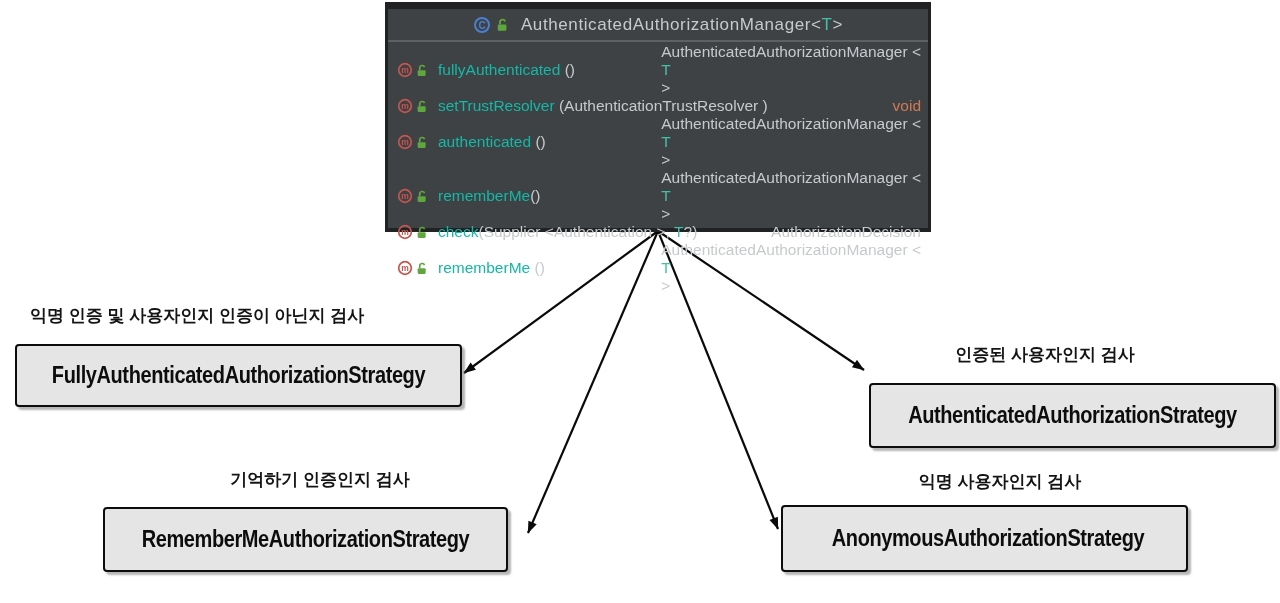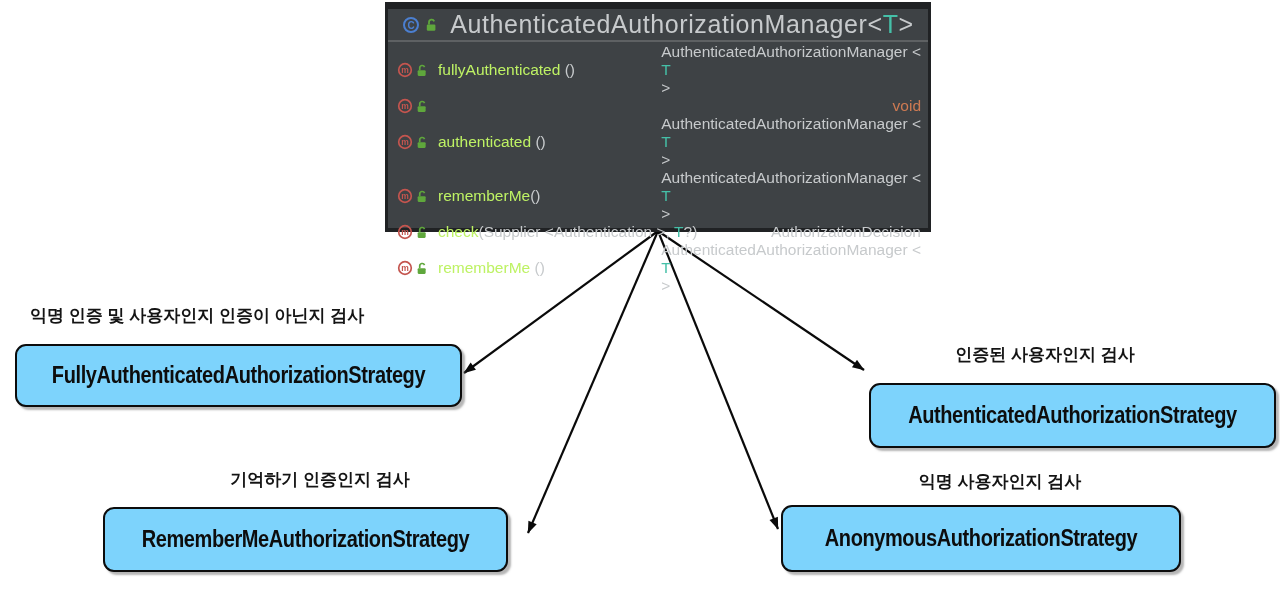--- a/index.html
+++ b/index.html
@@ -22,21 +22,21 @@
     border:3px solid #202224;
     border-top-width:7px;
     border-bottom-width:4px;
   }
   .p-header{
     height:31px;
     display:flex;align-items:center;justify-content:center;
     gap:5px;
     border-bottom:2px solid #5E6163;
   }
-  .p-title{font-size:25px;letter-spacing:.6px;color:#C9CCCE;white-space:pre;}
+  .p-title{font-size:17px;letter-spacing:.6px;color:#C9CCCE;white-space:pre;}
   .p-title span{white-space:pre;}
   .teal{color:#45C0A8;}
   .gray{color:#C7CACC;}
 
   .p-rows{
     display:flex;flex-direction:column;
     height:calc(100% - 33px);
     padding:1px 0;
     box-sizing:border-box;
   }
@@ -48,52 +48,52 @@
     color:#C7CACC;
     min-width:0;
   }
   .ic{display:inline-flex;align-items:center;justify-content:center;flex:none;}
   .m-ic{width:16px;height:16px;margin-right:3px;}
   .lock-ic{width:13px;height:13px;margin-right:9px;}
   .hdr-ic{width:18px;height:18px;}
   .hdr-lock{width:14px;height:14px;margin-right:6px;}
   .m-sig{display:inline-flex;min-width:0;}
   .m-sig span{white-space:pre;}
-  .m-name{color:#bef264;}
+  .m-name{color:#14b8a6;}
   .m-ret{margin-left:auto;display:inline-flex;padding-left:10px;flex-direction:column;}
   .m-ret span{white-space:pre;}
   .m-ret.orange .r-pre{color:#CE7A52;text-align:right;}
 
   
   .sg-label{
     position:absolute;
     font-size:17px;font-weight:600;color:#141414;
     text-align:center;white-space:nowrap;
   }
   .sg-box{
     position:absolute;
-    background:#7dd3fc;
+    background:#e5e5e5;
     border:2.5px solid #0c0c0c;
-    border-radius:11px;
+    border-radius:4px;
     box-shadow:3px 3px 2px rgba(110,110,110,.5);
     display:flex;align-items:center;justify-content:center;text-align:center;
   }
   .sg-text{
     font-weight:bold;font-size:20px;letter-spacing:-.4px;
     color:#0d0d0d;white-space:nowrap;
     transform:scaleY(1.22);
   }
   .lbl-fully{left:30px;top:304px;width:330px;}
   .box-fully{left:15px;top:344px;width:443px;height:59px;}
   .lbl-auth{left:890px;top:304px;width:310px;margin-top:39px;}
   .box-auth{left:869px;top:347px;width:403px;height:61px;margin-top:36px;}
   .lbl-rem{left:170px;top:468px;width:300px;}
   .box-rem{left:103px;top:507px;width:401px;height:61px;}
   .lbl-anon{left:850px;top:470px;width:300px;}
-  .box-anon{left:781px;top:505px;width:396px;height:63px;}
+  .box-anon{left:781px;top:505px;width:396px;height:63px;padding-left:7px;}
 </style>
 </head>
 <body>
 
 <svg id="arrows" viewBox="0 0 1280 603">
   <defs>
     <marker id="ah" markerWidth="14" markerHeight="11" refX="12" refY="5" orient="auto" markerUnits="userSpaceOnUse">
       <path d="M0.5,0.5 L12.5,5 L0.5,9.5 Z" fill="#0a0a0a"></path>
     </marker>
   </defs>
@@ -152,20 +152,26 @@
             <circle cx="8" cy="8" r="6.3" fill="none" stroke="#C4554F" stroke-width="1.7"></circle>
             <text x="8" y="11" font-size="8.5" font-weight="bold" fill="#C4554F" text-anchor="middle" font-family="Liberation Sans, sans-serif">m</text>
           </svg>
         </span>
         <span class="ic lock-ic">
           <svg viewBox="0 0 14 14">
             <rect x="1.8" y="6.6" width="8.6" height="6.2" rx="1.2" fill="#5FA73C"></rect>
             <path d="M4 6.6 V4.4 A2.7 2.7 0 0 1 9.2 3.3" fill="none" stroke="#5FA73C" stroke-width="1.8"></path>
           </svg>
         </span>
+        <span class="m-sig">
+          <span class="m-name">setTrustResolver</span>
+          <span class="gray p-pre"> (AuthenticationTrustResolver )</span>
+          <span class="teal p-t"></span>
+          <span class="gray p-post"></span>
+        </span>
         <span class="m-ret orange">
           <span class="gray r-pre">void</span>
           <span class="teal r-t"></span>
           <span class="gray r-post"></span>
         </span>
       </div>
 
   <div class="m-row">
         <span class="ic m-ic">
           <svg viewBox="0 0 16 16">

